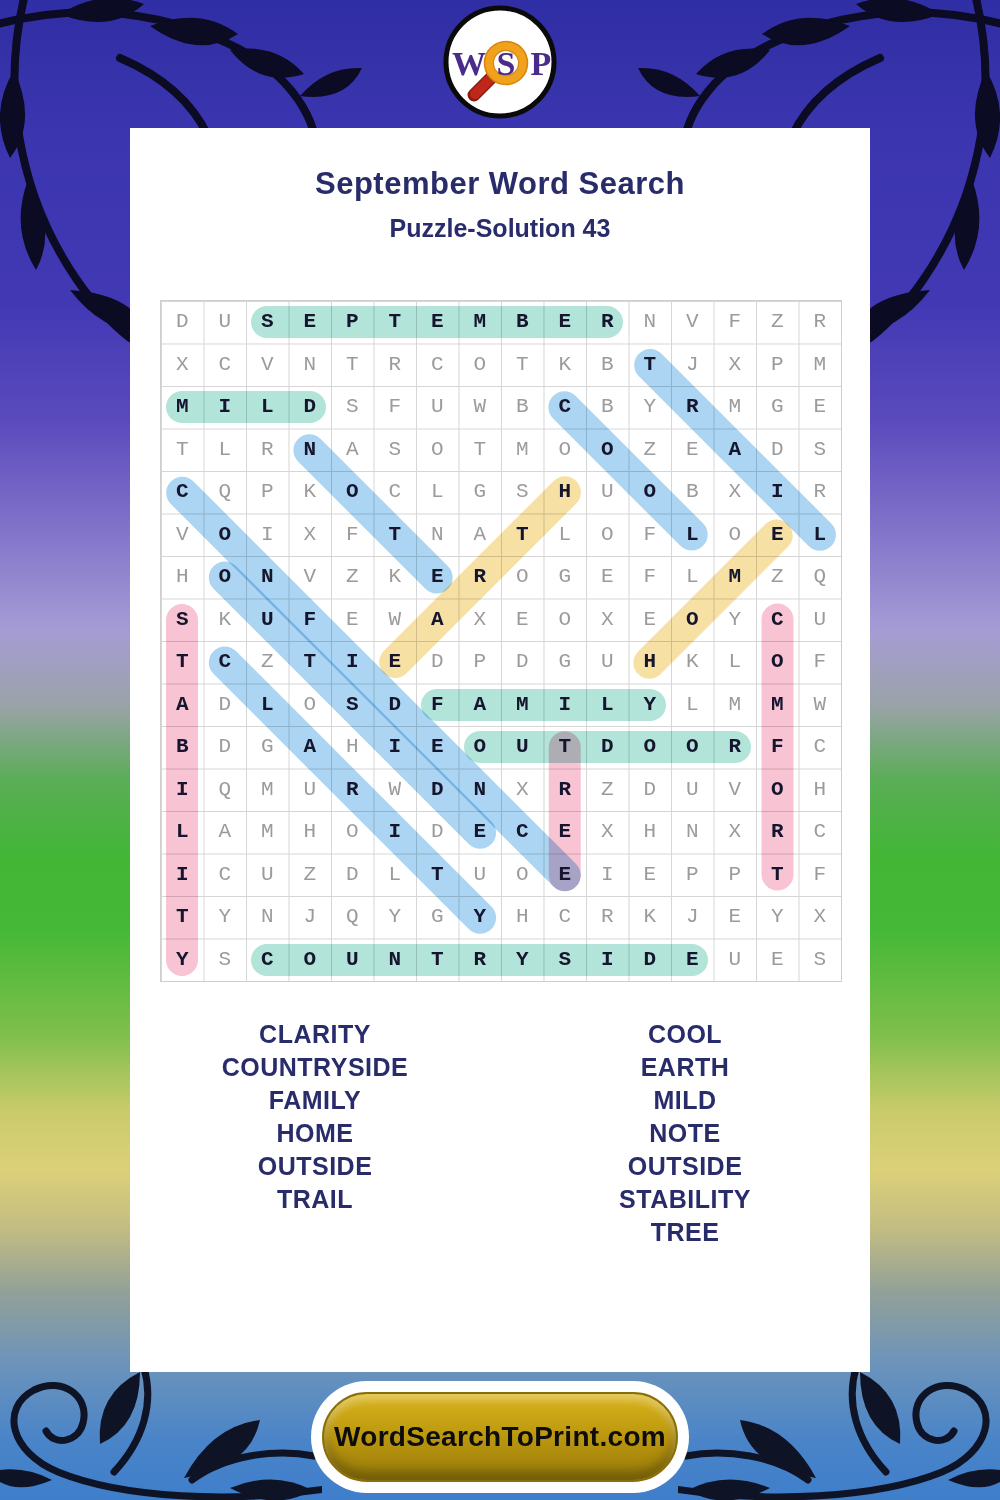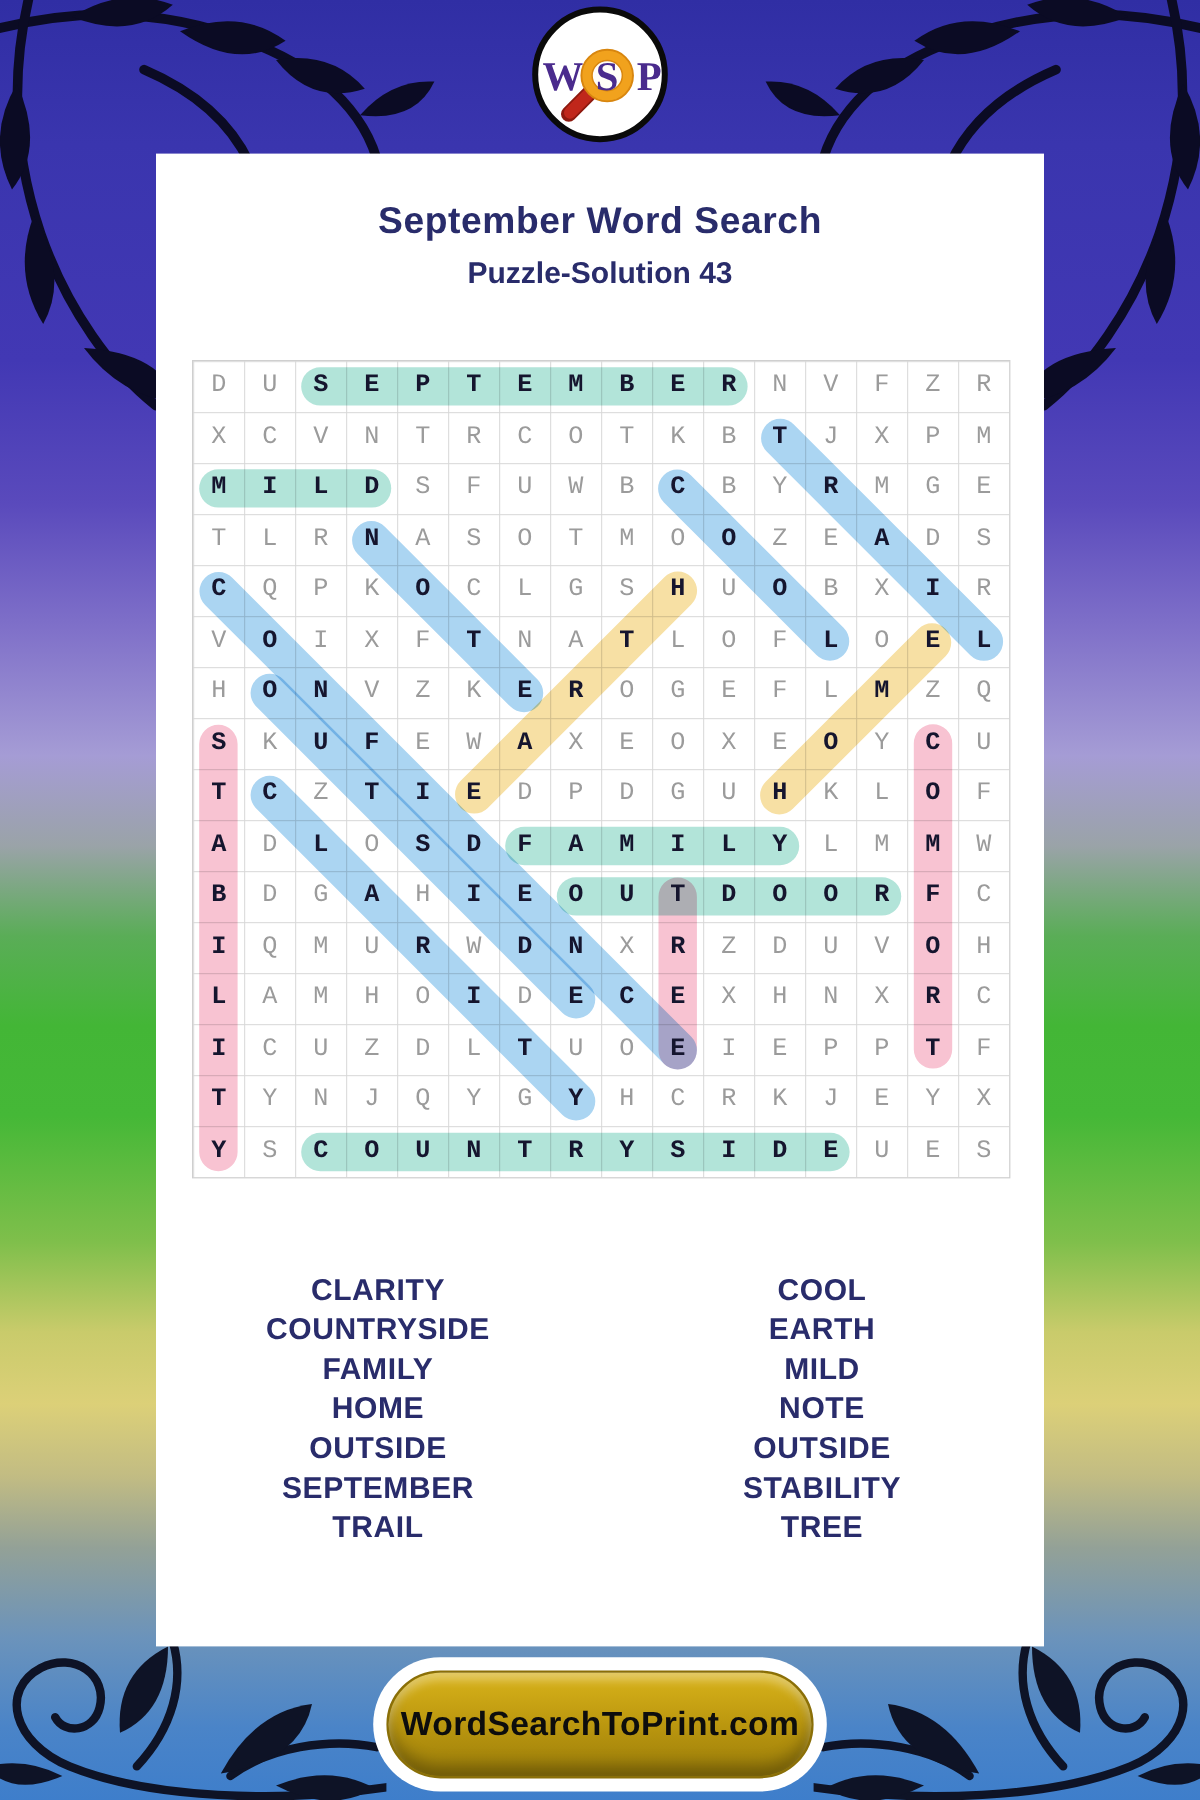--- a/index.html
+++ b/index.html
@@ -24,21 +24,21 @@
       linear-gradient(to right,#d6d6d6 1px,transparent 1px),
       linear-gradient(to bottom,#d6d6d6 1px,transparent 1px);
     background-size:42.5px 42.5px;
   }
   .capsule{position:absolute;border-radius:999px;mix-blend-mode:multiply}
   .cell{
     position:absolute;width:42.5px;height:42.5px;line-height:42.5px;text-align:center;
     font-family:"Liberation Mono",monospace;font-size:21px;color:#9b9b9b;
   }
   .cell.solved{font-weight:bold;color:#15152e}
-  .wordlist{position:absolute;left:0;top:931px;width:100%;display:flex}
+  .wordlist{position:absolute;left:0;top:890px;width:100%;display:flex}
   .wordcol{width:50%;text-align:center}
   .word{font-size:25px;font-weight:bold;color:#292c6b;line-height:33px;letter-spacing:.5px}
   .logo{position:absolute;left:440px;top:2px;width:120px;height:120px}
   .footer-pill{position:absolute;left:50%;top:1381px;transform:translateX(-50%);background:#ffffff;border-radius:60px;padding:11px}
   .footer-btn{
     width:352px;height:86px;border-radius:46px;display:flex;align-items:center;justify-content:center;
     background:linear-gradient(180deg,#d9b31a 0%,#bb970f 50%,#9a7d0a 100%);
     border:2px solid #8a6f08;
     box-shadow:inset 0 6px 8px rgba(255,255,255,.35), inset 0 -9px 12px rgba(0,0,0,.28);
     font-size:28px;font-weight:bold;color:#0d0d0d;letter-spacing:.3px;cursor:pointer;
@@ -406,21 +406,20 @@
         <span class="cell" style="left: 637.5px; top: 637.5px;">S</span>
       </div>
 
     <div class="wordlist">
       <div class="wordcol">
           <div class="word">CLARITY</div>
           <div class="word">COUNTRYSIDE</div>
           <div class="word">FAMILY</div>
           <div class="word">HOME</div>
           <div class="word">OUTSIDE</div>
-          <div class="word">SEPTEMBER</div>
           <div class="word">TRAIL</div>
         </div>
       <div class="wordcol">
           <div class="word">COOL</div>
           <div class="word">EARTH</div>
           <div class="word">MILD</div>
           <div class="word">NOTE</div>
           <div class="word">OUTSIDE</div>
           <div class="word">STABILITY</div>
           <div class="word">TREE</div>

